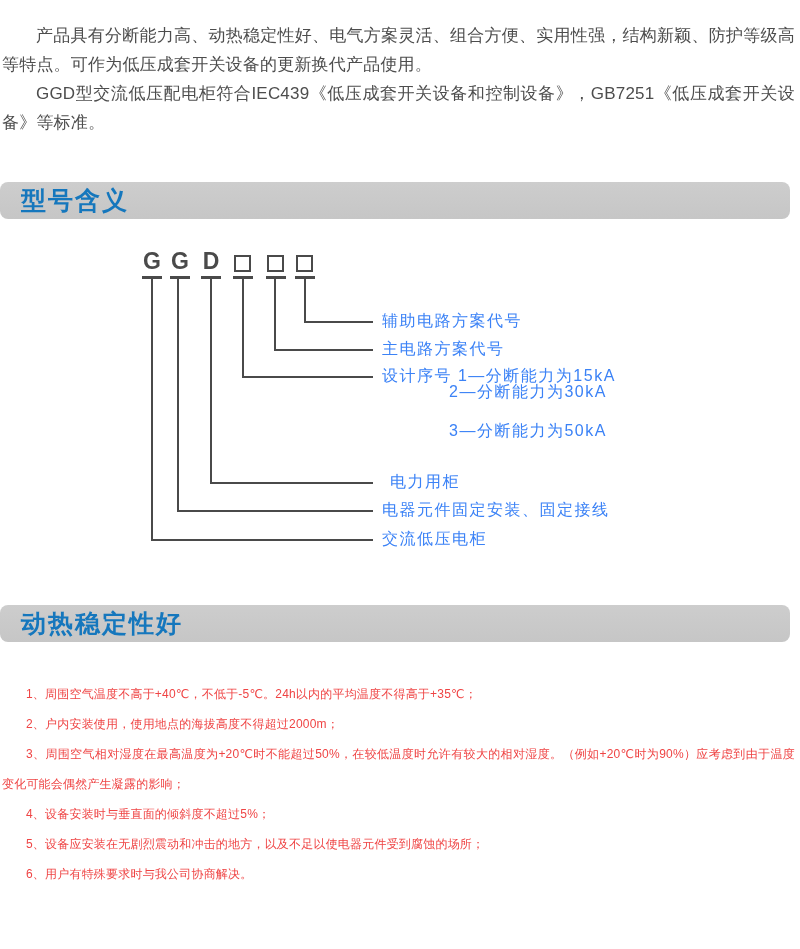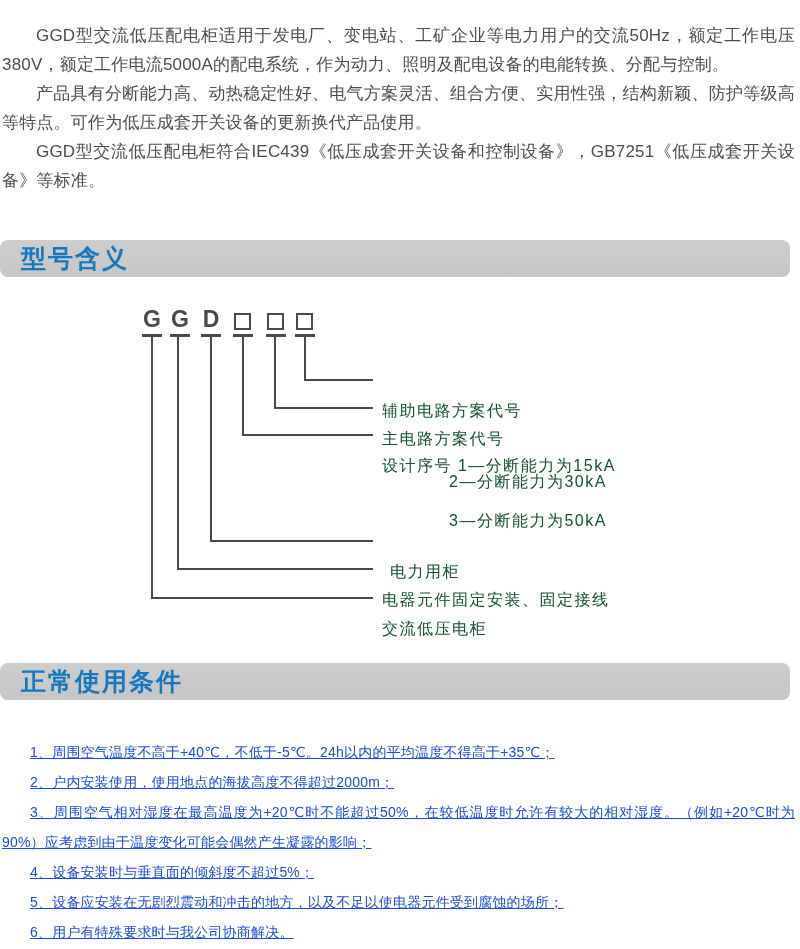--- a/index.html
+++ b/index.html
@@ -34,22 +34,22 @@
     font-family:"Liberation Sans","DejaVu Sans",sans-serif;
   }
   .code-box{
     position:absolute;top:36px;width:13px;height:13px;
     border:2.5px solid #4a4a4a;background:#fff;
   }
   .underline{position:absolute;top:57px;width:20px;height:2.5px;background:#4a4a4a;}
   .vline{position:absolute;width:2px;background:#4a4a4a;top:60px;}
   .hline{position:absolute;height:2px;background:#4a4a4a;}
   .dg-label{
-    position:absolute;font-size:16px;color:#14532d;letter-spacing:1.5px;
-    white-space:nowrap;line-height:16px;margin-top:32px;
+    position:absolute;font-size:16px;color:#3b82f6;letter-spacing:1.5px;
+    white-space:nowrap;line-height:16px;
   }
   
   .c1{left:142px;} .c2{left:170px;} .c3{left:201px;}
   .b4{left:234px;} .b5{left:267px;} .b6{left:296px;}
   .u1{left:142px;} .u2{left:170px;} .u3{left:201px;}
   .u4{left:233px;} .u5{left:266px;} .u6{left:295px;}
   .v1{left:151px;height:260px;} .v2{left:177px;height:231px;}
   .v3{left:210px;height:203px;} .v4{left:242px;height:97px;}
   .v5{left:274px;height:70px;}  .v6{left:304px;height:42px;}
   .h1{top:320px;left:151px;width:222px;}
@@ -62,29 +62,28 @@
   .lab-main{top:122px;left:382px;text-align:right;}
   .lab-design1{top:149px;left:382px;}
   .lab-design2{top:165px;left:449px;}
   .lab-design3{top:204px;left:449px;}
   .lab-power{top:255px;left:390px;}
   .lab-fixed{top:283px;left:382px;}
   .lab-ac{top:312px;left:382px;}
   
   .conditions{padding:37px 5px 0 2px;}
   .conditions p{
-    margin:0;font-size:14px;line-height:30px;letter-spacing:0.2px;
-    color:#1d4ed8;text-indent:2em;text-align:justify;text-decoration:underline;
+    margin:0;font-size:12px;line-height:30px;letter-spacing:0.2px;
+    color:#ef4444;text-indent:2em;text-align:justify;
   }
 </style>
 </head>
 <body>
 
 <div class="intro">
-  <p>GGD型交流低压配电柜适用于发电厂、变电站、工矿企业等电力用户的交流50Hz，额定工作电压380V，额定工作电流5000A的配电系统，作为动力、照明及配电设备的电能转换、分配与控制。</p>
   <p>产品具有分断能力高、动热稳定性好、电气方案灵活、组合方便、实用性强，结构新颖、防护等级高等特点。可作为低压成套开关设备的更新换代产品使用。</p>
   <p>GGD型交流低压配电柜符合IEC439《低压成套开关设备和控制设备》，GB7251《低压成套开关设备》等标准。</p>
 </div>
 
 <div class="section-bar">
   <span class="bar-title" style="color:#1577bd">型号含义</span>
 </div>
 
 <div class="diagram">
   <span class="code-char c1">G</span>
@@ -119,21 +118,21 @@
   <span class="dg-label lab-main">主电路方案代号</span>
   <span class="dg-label lab-design1">设计序号 1—分断能力为15kA</span>
   <span class="dg-label lab-design2">2—分断能力为30kA</span>
   <span class="dg-label lab-design3">3—分断能力为50kA</span>
   <span class="dg-label lab-power">电力用柜</span>
   <span class="dg-label lab-fixed">电器元件固定安装、固定接线</span>
   <span class="dg-label lab-ac">交流低压电柜</span>
 </div>
 
 <div class="section-bar" style="margin-top:0">
-  <span class="bar-title" style="color:#1577bd">正常使用条件</span>
+  <span class="bar-title" style="color:#1577bd">动热稳定性好</span>
 </div>
 
 <div class="conditions">
   <p>1、周围空气温度不高于+40℃，不低于-5℃。24h以内的平均温度不得高于+35℃；</p>
   <p>2、户内安装使用，使用地点的海拔高度不得超过2000m；</p>
   <p>3、周围空气相对湿度在最高温度为+20℃时不能超过50%，在较低温度时允许有较大的相对湿度。（例如+20℃时为90%）应考虑到由于温度变化可能会偶然产生凝露的影响；</p>
   <p>4、设备安装时与垂直面的倾斜度不超过5%；</p>
   <p>5、设备应安装在无剧烈震动和冲击的地方，以及不足以使电器元件受到腐蚀的场所；</p>
   <p>6、用户有特殊要求时与我公司协商解决。</p>
 </div>

